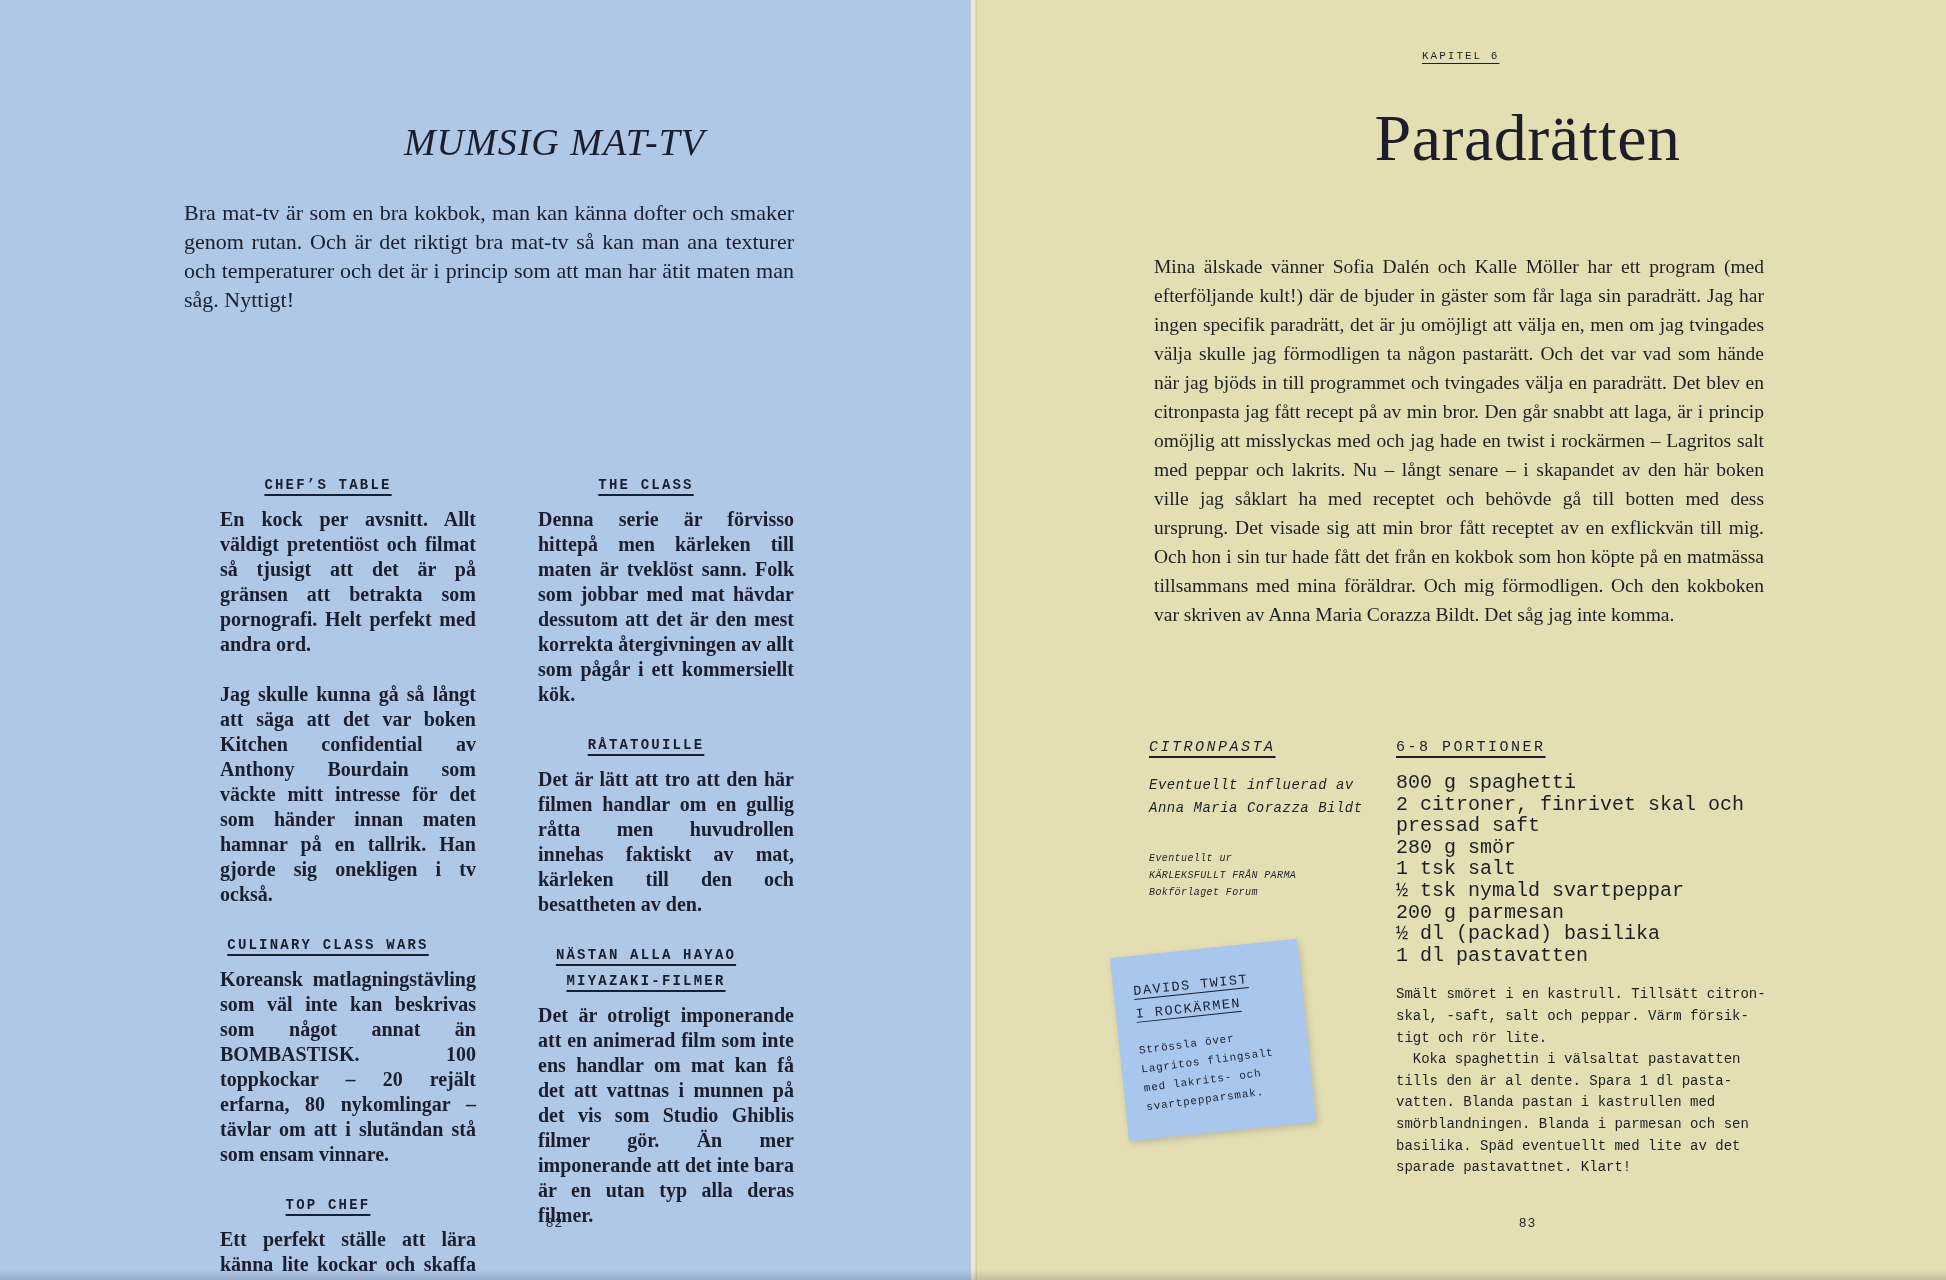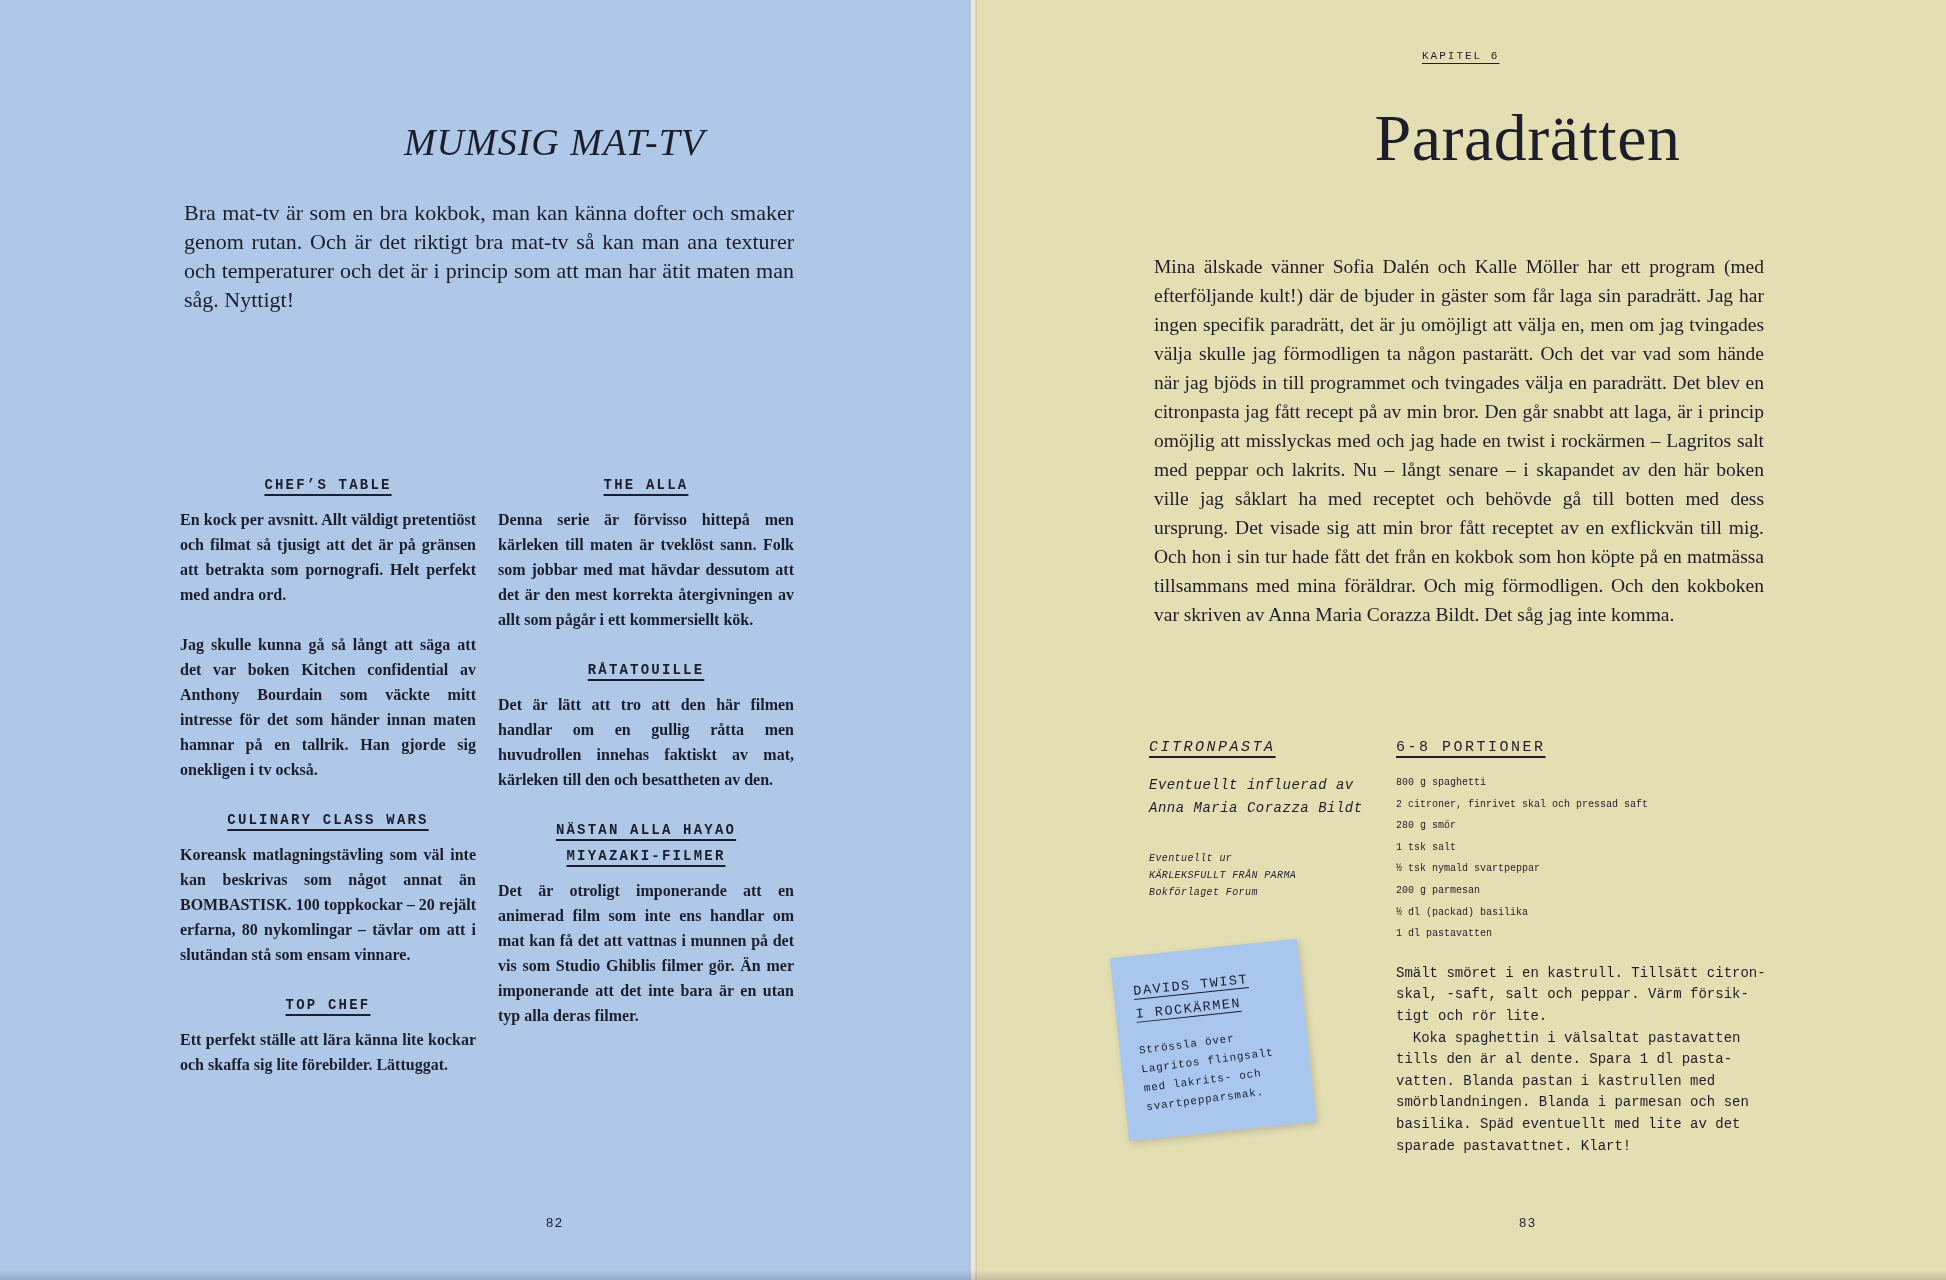--- a/index.html
+++ b/index.html
@@ -31,21 +31,21 @@
 
   
   .lp-title{position:absolute;top:120px;width:100%;text-align:center;
     font-style:italic;font-size:38px;letter-spacing:1px;}
   .lp-intro{position:absolute;top:198px;left:184px;width:610px;
     font-size:22px;line-height:29px;text-align:justify;}
   .lp-columns{position:absolute;top:472px;left:180px;width:614px;display:flex;gap:22px;font-weight:bold;}
   .lp-col{flex:1 1 0;}
   .review-section{margin-bottom:25px;}
   .review-section .mono-heading{margin-bottom:9px;}
-  .review-body{font-size:16px;line-height:25px;text-align:justify;}
+  .review-body{font-size:20px;line-height:25px;text-align:justify;margin-left:40px;}
   .lp-pagenum{top:1216px;}
 
   
   .rp-kicker{position:absolute;top:50px;left:449px;
     font-family:"Liberation Mono", monospace;font-size:11px;letter-spacing:2px;
     text-decoration:underline;text-decoration-thickness:1.2px;text-underline-offset:4px;}
   .rp-title{position:absolute;top:100px;width:100%;text-align:center;
     font-size:66px;letter-spacing:0.5px;}
   .rp-intro{position:absolute;top:252px;left:181px;width:610px;
     font-size:19.5px;line-height:29px;text-align:justify;}
@@ -53,21 +53,21 @@
   .rp-recipe-left{position:absolute;top:738px;left:176px;width:240px;font-style:italic;}
   .rp-recipe-left .mono-heading,
   .rp-recipe-right .mono-heading{text-align:left;font-size:15px;letter-spacing:2.5px;line-height:20px;}
   .recipe-attrib{margin-top:16px;font-family:"Liberation Mono", monospace;
     font-size:14px;line-height:23px;letter-spacing:0.5px;white-space:pre-line;}
   .recipe-source{margin-top:30px;font-family:"Liberation Mono", monospace;
     font-size:10px;line-height:17px;letter-spacing:0.4px;white-space:pre-line;}
 
   .rp-recipe-right{position:absolute;top:738px;left:423px;width:400px;}
   .recipe-ingredients{margin-top:14px;font-family:"Liberation Mono", monospace;
-    font-size:10px;line-height:21.6px;white-space:pre-line;}
+    font-size:20px;line-height:21.6px;white-space:pre-line;}
   .recipe-instructions{margin-top:18px;font-family:"Liberation Mono", monospace;
     font-size:14px;line-height:21.6px;white-space:pre-wrap;}
 
   .rp-note{position:absolute;top:948px;left:146px;width:188px;min-height:184px;
     background:var(--note-bg);transform:rotate(-6deg);
     box-shadow:2px 3px 7px rgba(20,20,60,0.18);
     padding:24px 16px 18px 20px;}
   .note-heading{font-family:"Liberation Mono", monospace;font-size:13.5px;line-height:23px;
     letter-spacing:1.5px;text-decoration:underline;text-decoration-thickness:1.2px;
     text-underline-offset:4px;white-space:pre-line;}
@@ -98,21 +98,21 @@
           <div class="mono-heading">CULINARY CLASS WARS</div>
           <div class="review-body">Koreansk matlagningstävling som väl inte kan beskrivas som något annat än BOMBASTISK. 100 toppkockar – 20 rejält erfarna, 80 nykomlingar – tävlar om att i slutändan stå som ensam vinnare.</div>
         </div>
         <div class="review-section">
           <div class="mono-heading">TOP CHEF</div>
           <div class="review-body">Ett perfekt ställe att lära känna lite kockar och skaffa sig lite förebilder. Lättuggat.</div>
         </div>
       </div>
       <div class="lp-col">
         <div class="review-section">
-          <div class="mono-heading">THE ALLA</div>
+          <div class="mono-heading">THE CLASS</div>
           <div class="review-body">Denna serie är förvisso hittepå men kärleken till maten är tveklöst sann. Folk som jobbar med mat hävdar dessutom att det är den mest korrekta återgivningen av allt som pågår i ett kommersiellt kök.</div>
         </div>
         <div class="review-section">
           <div class="mono-heading">RÅTATOUILLE</div>
           <div class="review-body">Det är lätt att tro att den här filmen handlar om en gullig råtta men huvudrollen innehas faktiskt av mat, kärleken till den och besattheten av den.</div>
         </div>
         <div class="review-section">
           <div class="mono-heading">NÄSTAN ALLA HAYAO
 MIYAZAKI-FILMER</div>
           <div class="review-body">Det är otroligt imponerande att en animerad film som inte ens handlar om mat kan få det att vattnas i munnen på det vis som Studio Ghiblis filmer gör. Än mer imponerande att det inte bara är en utan typ alla deras filmer.</div>

